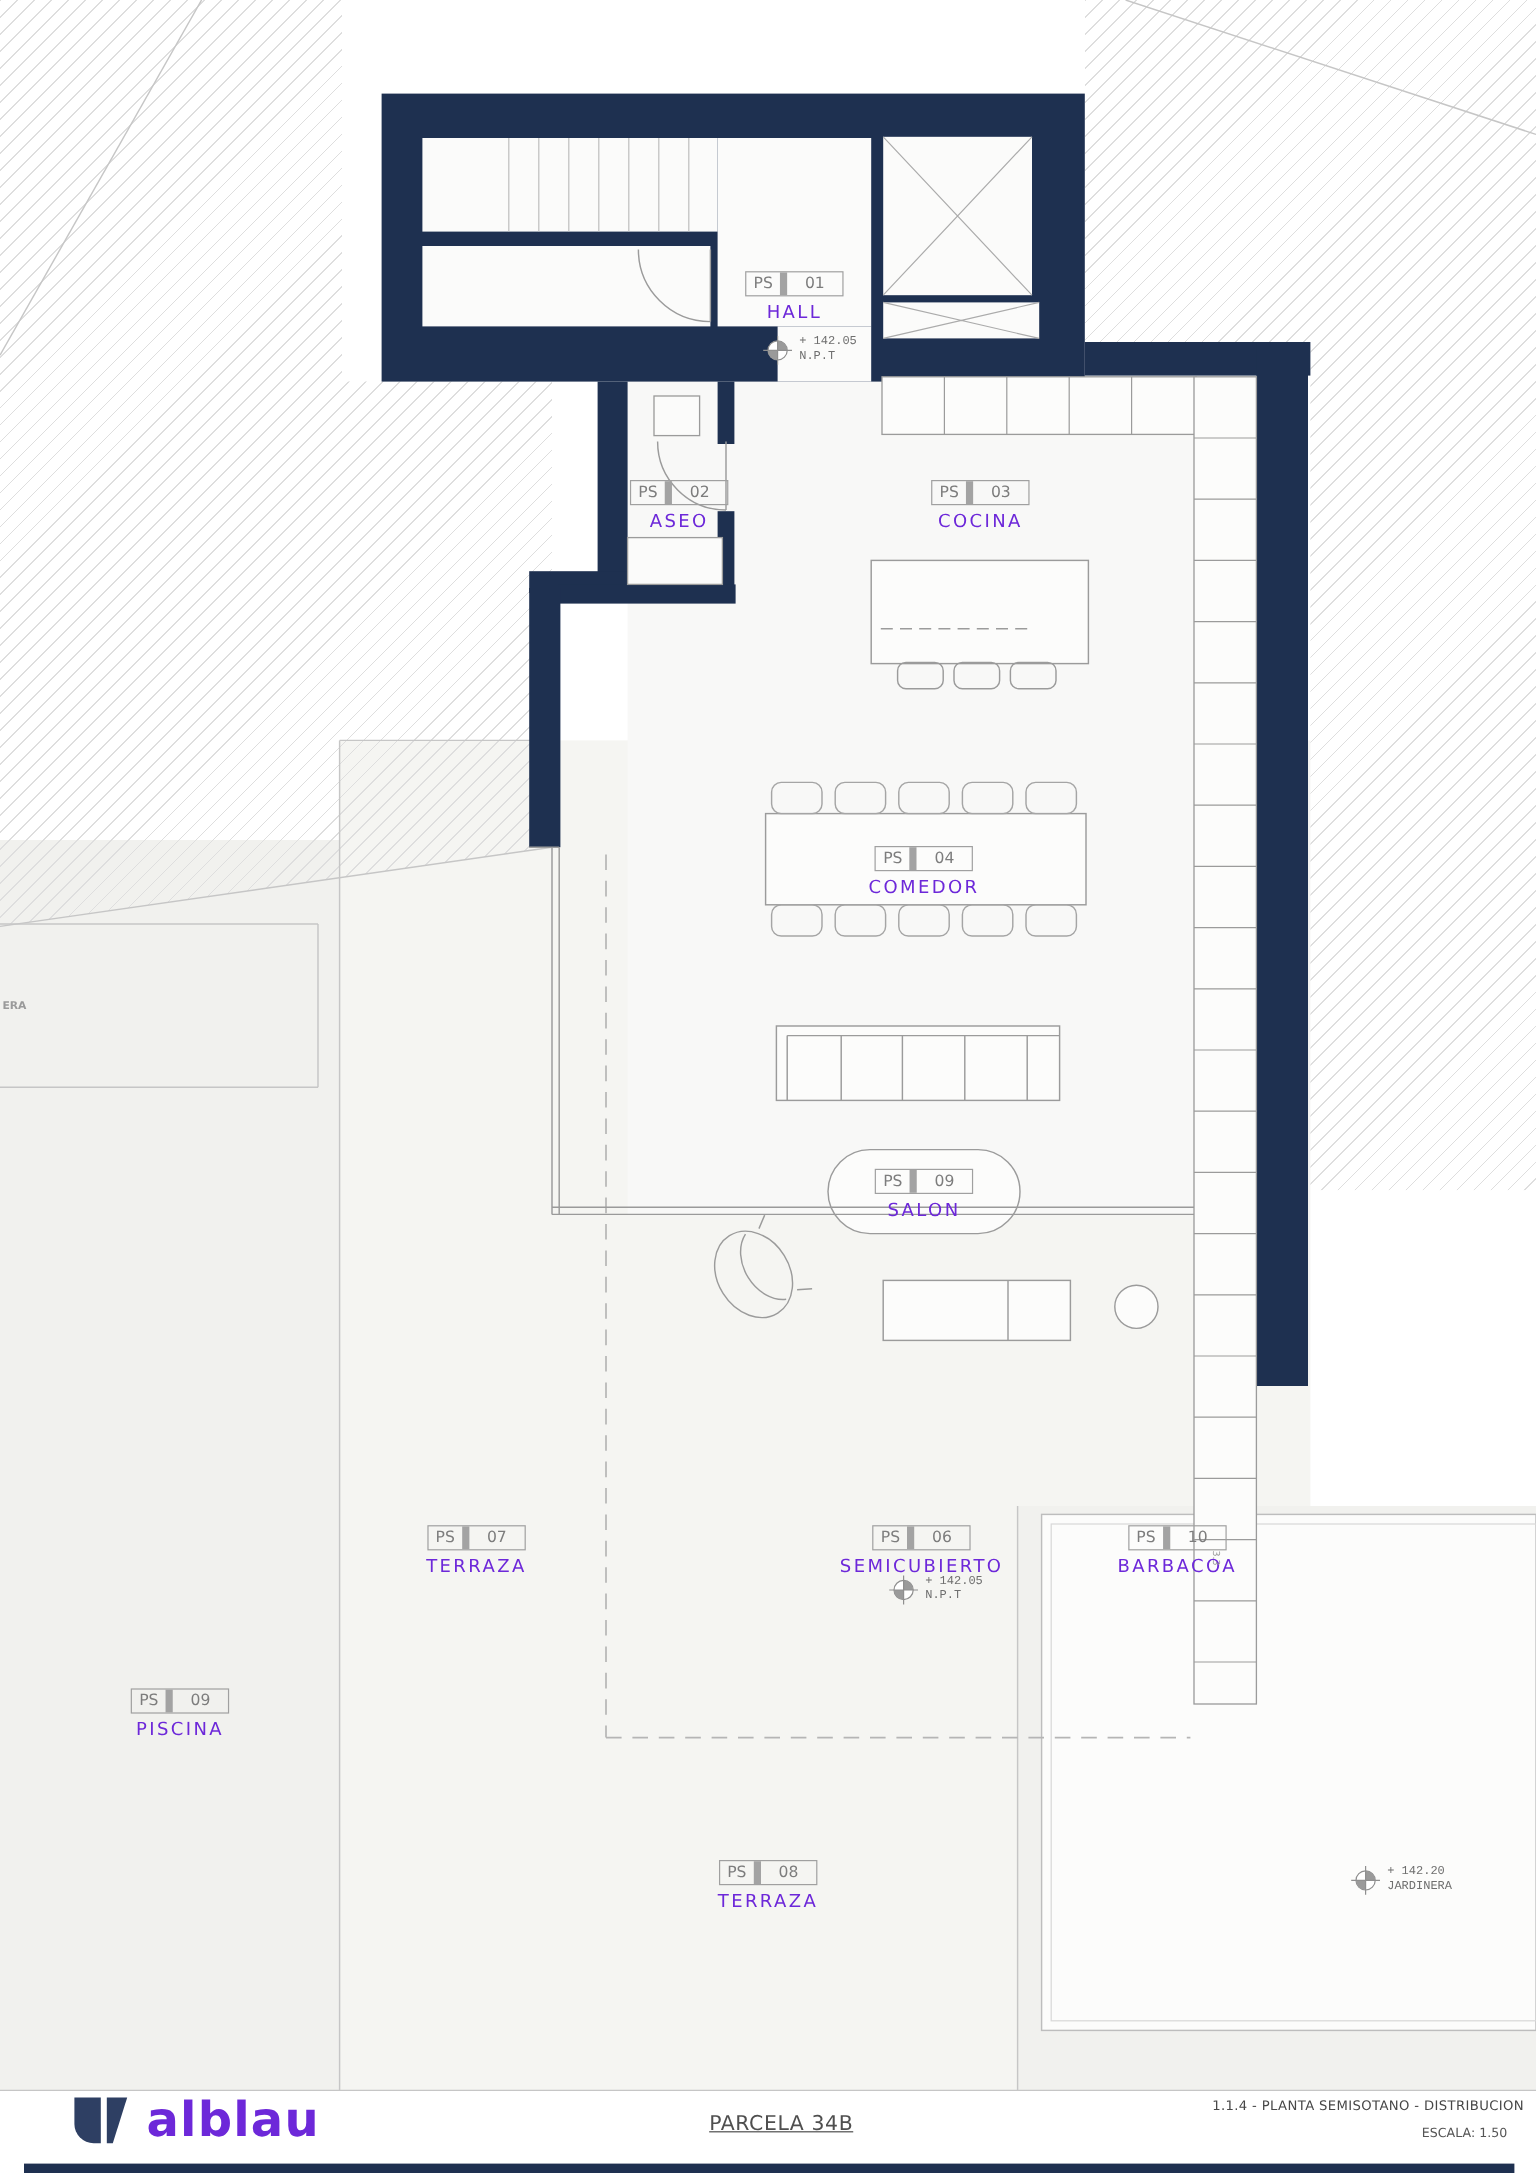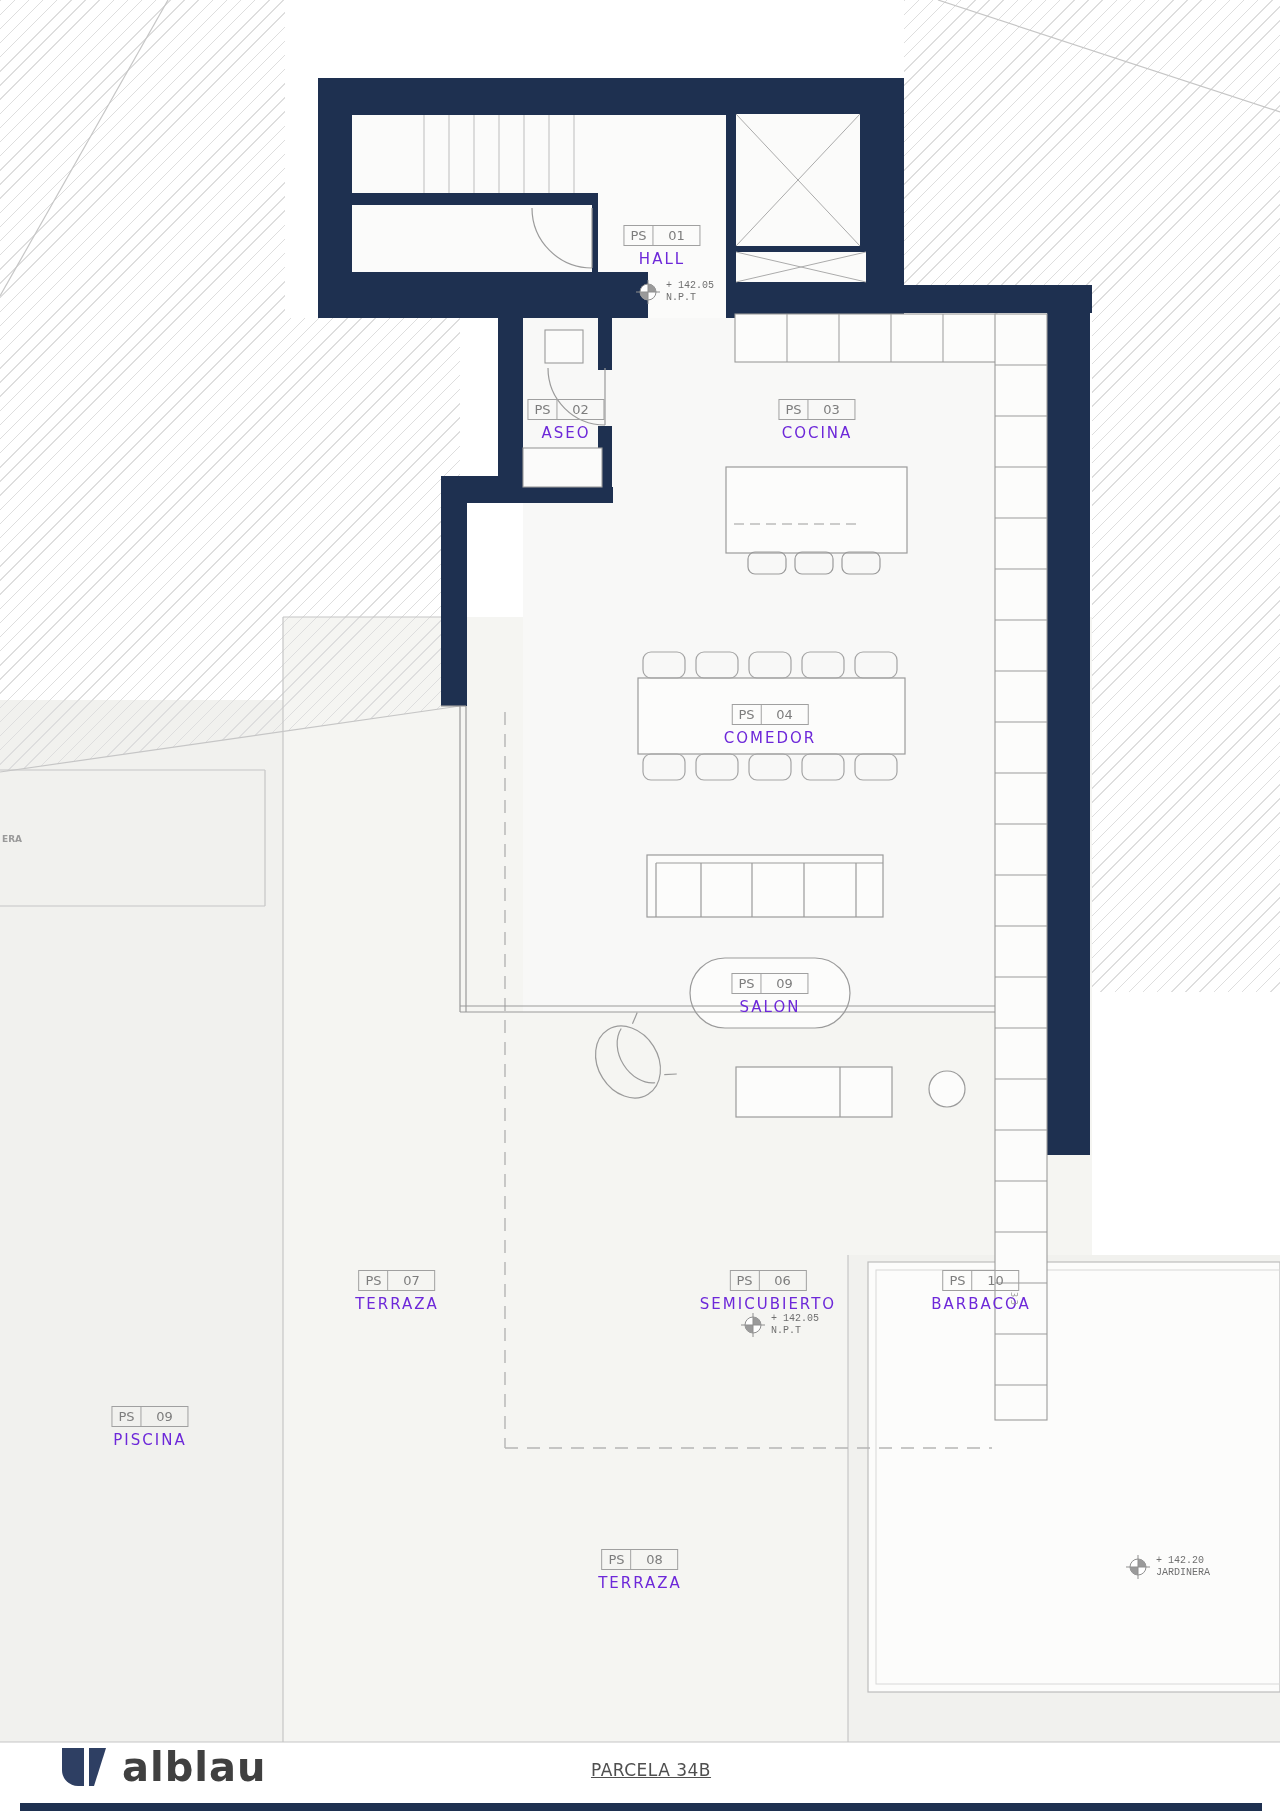--- a/index.html
+++ b/index.html
@@ -15,32 +15,32 @@
   .hatch{position:absolute;background:repeating-linear-gradient(135deg,#dedede 0 1px,transparent 1px 10px);}
   .hatch-tl{left:0;top:0;width:460px;height:772px;
     clip-path:polygon(0px 0px,285px 0px,285px 318px,460px 318px,460px 706px,0px 772px);}
   .hatch-tr{left:904px;top:0;width:376px;height:992px;
     clip-path:polygon(0px 0px,376px 0px,376px 992px,188px 992px,188px 285px,0px 285px);}
   svg.plan{position:absolute;left:0;top:0;}
   
   .room-label{position:absolute;transform:translateX(-50%);text-align:center;color:#7f7f7f;}
   .code-box{display:inline-flex;border:1px solid #a0a0a0;background:rgba(255,255,255,.0);
             font-size:13px;line-height:17px;color:#7d7d7d;}
-  .code-box .code{padding:1px 6px;border-right:1px solid #a3a3a3;}
+  .code-box .code{padding:1px 6px;border-right:6px solid #a3a3a3;}
   .code-box .num{padding:1px 12px;min-width:22px;text-align:center;}
   .room-name{margin-top:4px;font-size:15px;letter-spacing:2px;color:#6d28d9;white-space:nowrap;}
   
   .lvl-marker{position:absolute;display:flex;align-items:center;gap:5px;transform:translate(-13px,-14px);font-family:Liberation Mono, monospace;}
   .lvl-texts{font-size:10px;color:#6f6f6f;line-height:12px;white-space:nowrap;text-align:left;}
   
   .tiny-note{position:absolute;font-size:9px;color:#9a9a9a;white-space:nowrap;}
   .rot90{transform:rotate(90deg);transform-origin:left top;}
   
   .footer-logo{position:absolute;left:60px;top:1746px;display:flex;align-items:center;gap:12px;}
-  .logo-text{font-size:40px;font-weight:bold;letter-spacing:1px;color:#404040;line-height:40px;}
+  .logo-text{font-size:40px;font-weight:bold;letter-spacing:1px;color:#6d28d9;line-height:40px;}
   .footer-center{position:absolute;left:511px;top:1760px;width:280px;text-align:center;
                  font-size:17px;letter-spacing:.5px;color:#4f4f4f;text-decoration:underline;}
   .footer-right{position:absolute;right:10px;top:1748px;text-align:right;color:#474747;}
   .footer-right .line1{font-size:11px;letter-spacing:.3px;}
   .footer-right .line2{font-size:10.5px;margin-top:11px;padding-right:14px;color:#555;}
   .footer-bar{position:absolute;left:20px;top:1803px;width:1242px;height:8px;background:#1e3050;}
 </style>
 </head>
 <body>
 
@@ -279,15 +279,19 @@
   <div class="tiny-note rot90" style="left:1018px;top:1292px;font-size:8px;">3.3</div>
 
   <div class="footer-logo">
     <svg width="50" height="42" viewBox="0 0 50 42">
       <path d="M2 2 H24 V40 H18 A16 16 0 0 1 2 24 Z" fill="#2e3f63"></path>
       <path d="M29 2 L46 2 L34 40 L29 40 Z" fill="#2e3f63"></path>
     </svg>
     <div class="logo-text">alblau</div>
   </div>
   <div class="footer-center">PARCELA 34B</div>
+  <div class="footer-right">
+    <div class="line1">1.1.4 - PLANTA SEMISOTANO -  DISTRIBUCION</div>
+    <div class="line2">ESCALA: 1.50</div>
+  </div>
   <div class="footer-bar"></div>
 
 </div>
 
 </body></html>

